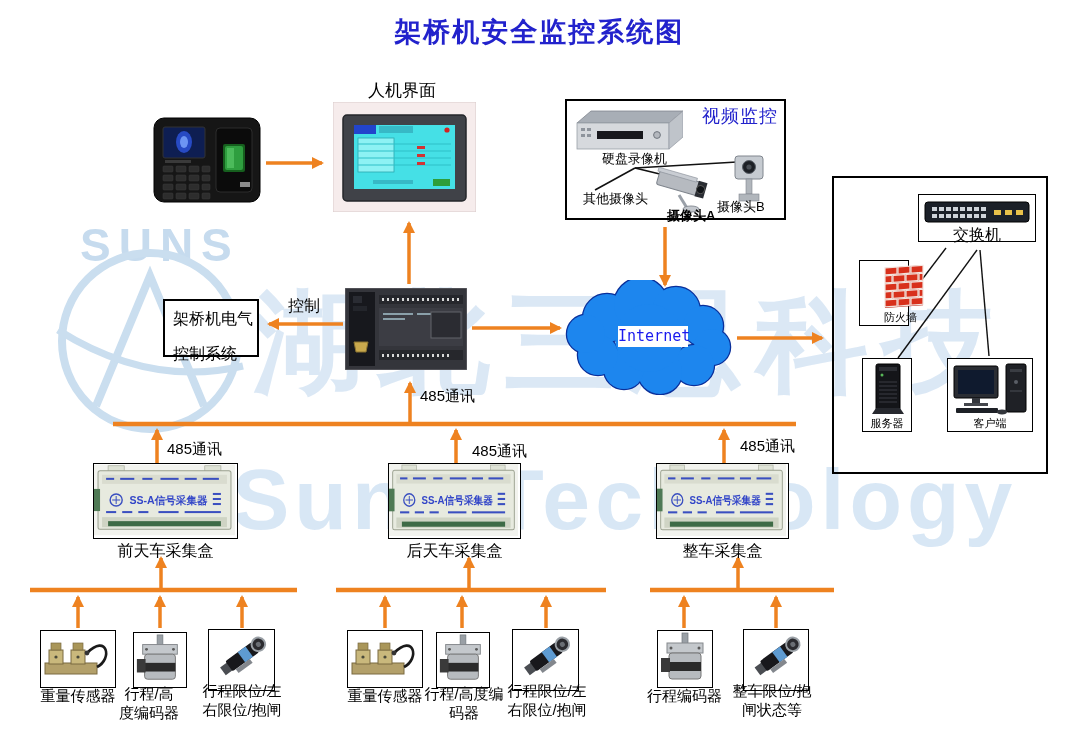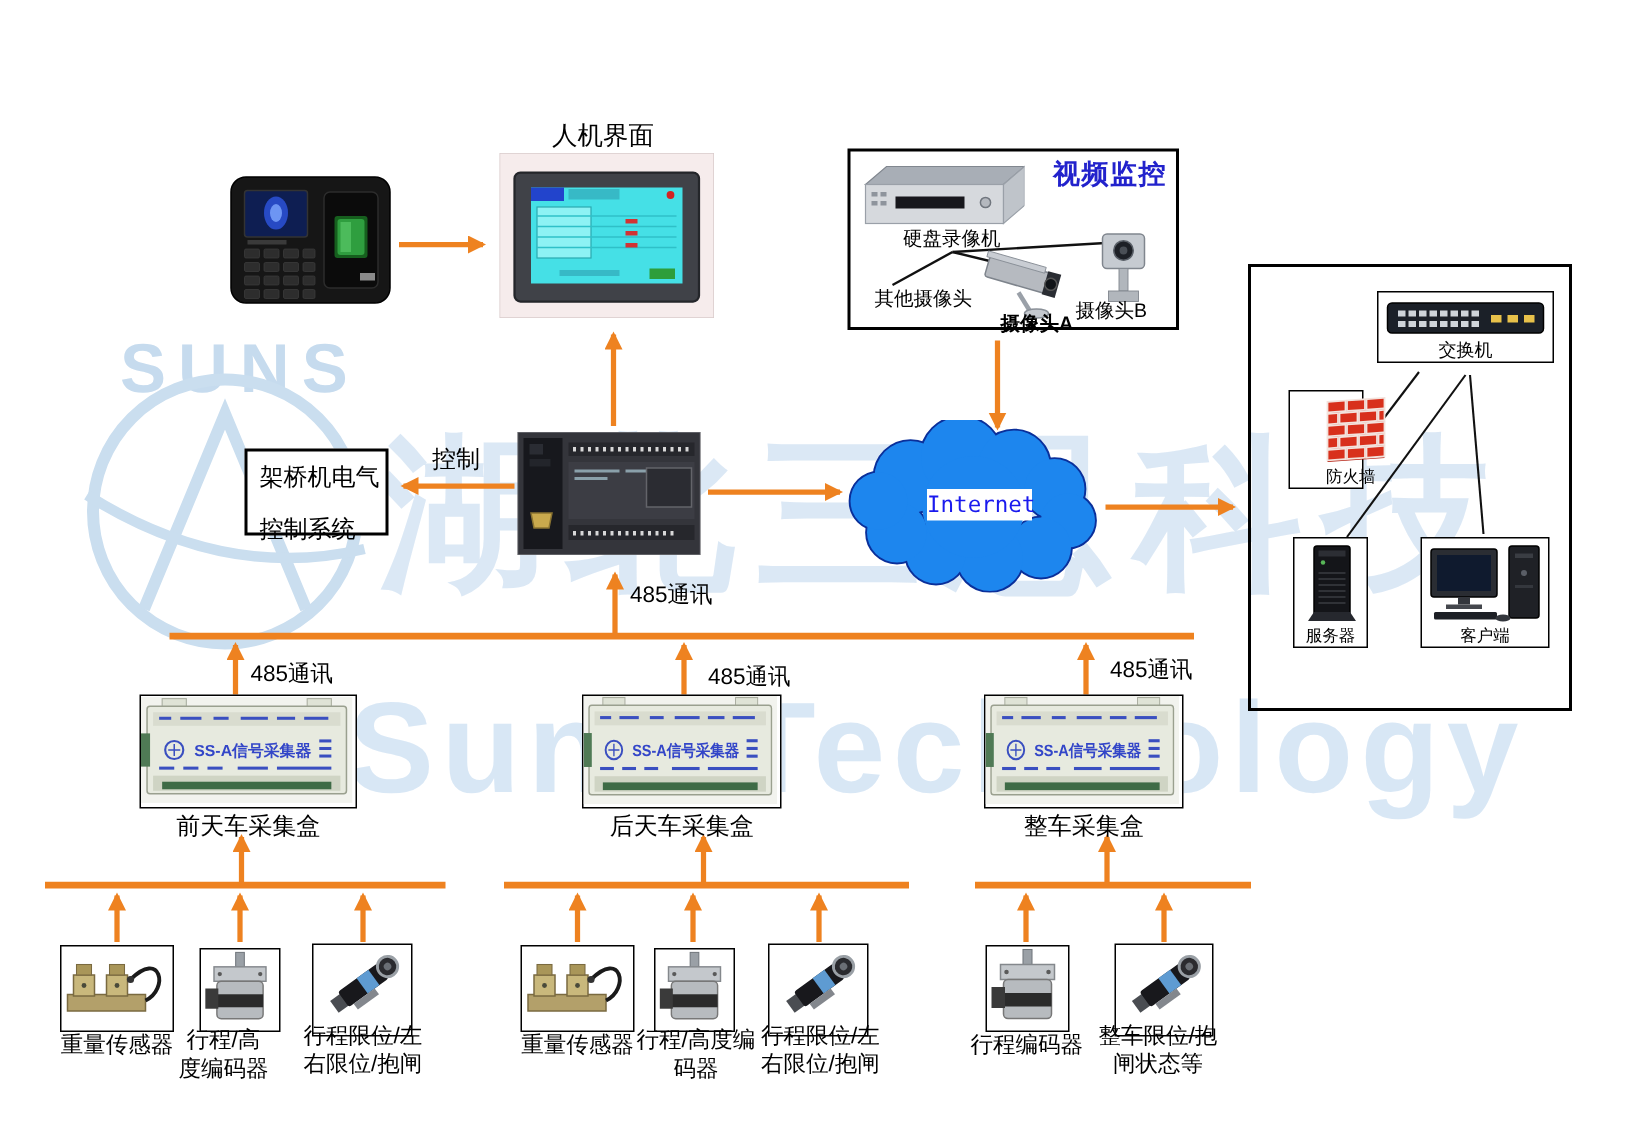--- a/index.html
+++ b/index.html
@@ -14,21 +14,21 @@
   }
   .lbl { color:#000; white-space:nowrap; }
   .lbl13 { font-size:13px; }
   .lbl15 { font-size:15px; }
   .lbl16 { font-size:16px; }
   .wrap { white-space:normal; text-align:center; line-height:1.25; }
   .panel { border:2px solid #000; background:transparent; }
   .subbox { position:absolute; border:1px solid #000; background:#fff; text-align:center; }
   .sublbl { font-size:11px; color:#000; white-space:nowrap; }
   .imgbox { position:absolute; border:1px solid #000; background:#fff; }
-  .blue-ttl { font-weight:bold; color:#2222cc; }
+  .blue-ttl { font-weight:normal; color:#2222cc; }
   
   .wm { position:absolute; z-index:0; pointer-events:none; }
   .wm-suns { font-size:46px; font-weight:bold; color:#c6dbee; letter-spacing:8px; }
   .wm-cn { font-size:112px; font-weight:bold; color:#aac9e8; opacity:.42; letter-spacing:14px; white-space:nowrap; }
   .wm-en { font-size:86px; font-weight:bold; color:#b9d4ee; opacity:.55; letter-spacing:5px; white-space:nowrap; }
   .wm-zhihu { z-index:10; color:#d0d0d0; opacity:.92; white-space:nowrap;
               text-shadow:1px 1px 0 #eeeeee; font-weight:bold; }
   .z2 { z-index:2; } .z3 { z-index:3; } .z4 { z-index:4; }
   svg { display:block; }
 </style>
@@ -39,20 +39,21 @@
 
   <div class="wm wm-suns" style="left:80px; top:218px;">SUNS</div>
   <svg class="wm" style="left:38px; top:238px;" width="225" height="210" viewBox="0 0 225 210">
     <circle cx="112" cy="103" r="88" fill="none" stroke="#cadeef" stroke-width="8"></circle>
     <path d="M58,168 L112,38 L166,168" fill="none" stroke="#cadeef" stroke-width="8"></path>
     <path d="M20,92 Q112,150 205,128" fill="none" stroke="#cadeef" stroke-width="7"></path>
   </svg>
   <div class="wm wm-cn" style="left:252px; top:268px;">湖北三思科技</div>
   <div class="wm wm-en" style="left:232px; top:450px;">Suns Technology</div>
 
+  <div class="abs ttl" style="left:50%; top:14px; transform:translateX(-52%);">架桥机安全监控系统图</div>
 
   <svg class="abs z2" style="left:0; top:0;" width="1090" height="750" viewBox="0 0 1090 750">
     <defs>
       <marker id="ah" markerUnits="userSpaceOnUse" markerWidth="16" markerHeight="14" refX="10" refY="6" orient="auto">
         <path d="M0,0 L12,6 L0,12 Z" fill="#EE8220"></path>
       </marker>
     </defs>
     <g stroke="#EE8220" stroke-width="3.5">
       <line x1="266" y1="163" x2="322" y2="163" marker-end="url(#ah)"></line>
       <line x1="409" y1="284" x2="409" y2="223" marker-end="url(#ah)"></line>
@@ -212,21 +213,21 @@
             <rect x="43" y="15" width="5" height="4"></rect>
             <rect x="50" y="15" width="5" height="4"></rect>
             <rect x="57" y="15" width="5" height="4"></rect>
         </g>
         <g fill="#e8c14a">
             <rect x="70" y="11" width="7" height="5"></rect>
             <rect x="81" y="11" width="7" height="5"></rect>
             <rect x="92" y="11" width="7" height="5"></rect>
           </g>
       </svg>
-      <div class="sublbl" style="font-size:12px;">交换机</div>
+      <div class="sublbl" style="font-size:16px;text-decoration:underline;">交换机</div>
     </div>
     <div class="subbox" style="left:25px; top:82px; width:50px; height:66px;padding-left:24px;">
       <svg style="margin:3px auto 0;" width="40" height="46" viewBox="0 0 40 46">
         <g transform="skewY(-4)">
           <rect x="1" y="4" width="38" height="40" fill="#b51e10"></rect>
           <g fill="#d8301c" stroke="#f3e3dd" stroke-width="1.2">
             <rect x="1" y="4" width="12" height="7"></rect>
               <rect x="14" y="4" width="12" height="7"></rect>
               <rect x="27" y="4" width="12" height="7"></rect>
             <rect x="1" y="12" width="7" height="7"></rect>

